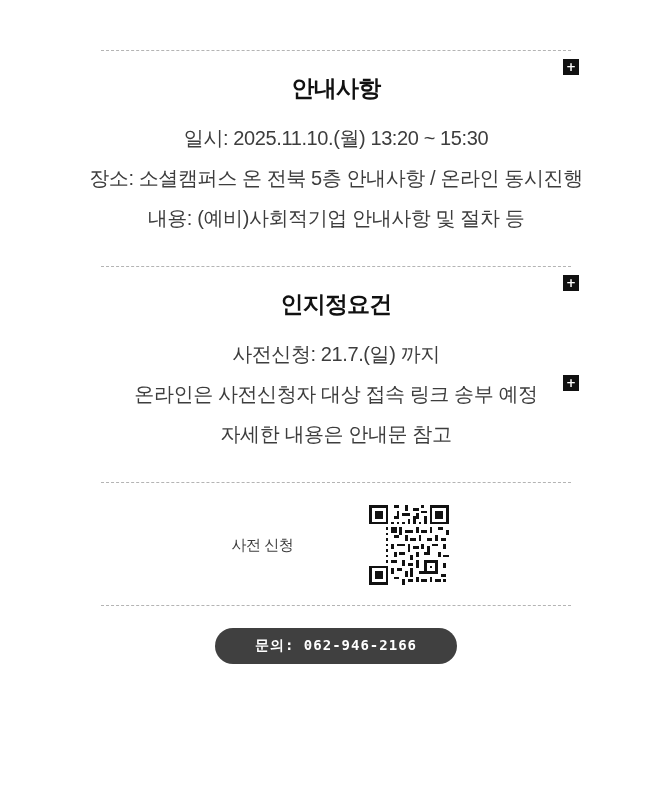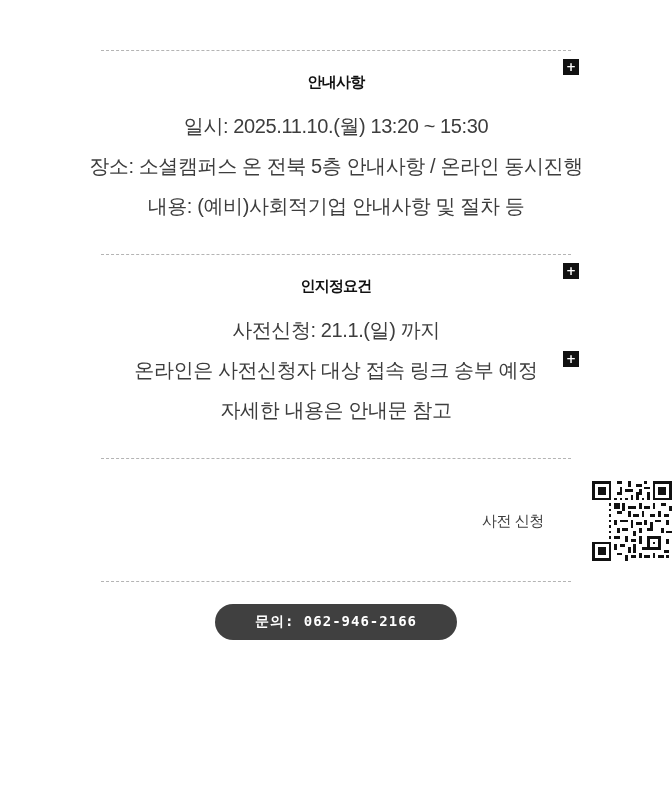--- a/index.html
+++ b/index.html
@@ -76,21 +76,21 @@
     font-family: "DejaVu Sans", sans-serif;
   }
   .plus.right-top { right: -8px; top: 8px; }
   .plus.mid { right: -8px; top: -108px; }
 
   
   .section {
     text-align: center;
   }
   .section-title {
-    font-size: 15px;
+    font-size: 23px;
     font-weight: bold;
     letter-spacing: -0.8px;
     color: #111;
     margin-top: 22px;
     margin-bottom: 14px;
   }
   .section-line {
     font-size: 20px;
     color: #3d3d3d;
     letter-spacing: -0.4px;
@@ -98,22 +98,22 @@
   }
 
   .block-1 { margin-top: 50px; }
   .block-2 { margin-top: 28px; }
   .block-3 { margin-top: 28px; }
 
   
   .qr-row {
     display: flex;
     align-items: center;
-    justify-content: flex-end;
-    gap: 18px;
+    justify-content: center;
+    gap: 45px;
     margin-top: 22px;
     margin-bottom: 20px;
     padding-left: 8px;
   }
   .qr-label {
     font-size: 15px;
     color: #3d3d3d;
     letter-spacing: -0.5px;
     line-height: 1.7;
     text-align: left;
@@ -164,21 +164,21 @@
     <div class="section-line">장소: 소셜캠퍼스 온 전북 5층 안내사항 / 온라인 동시진행</div>
     <div class="section-line">내용: (예비)사회적기업 안내사항 및 절차 등</div>
   </div>
 
   <div class="sep block-2">
     <span class="plus right-top">+</span>
   </div>
 
   <div class="section">
     <div class="section-title">인지정요건</div>
-    <div class="section-line">사전신청: 21.1.(일) 까지</div>
+    <div class="section-line">사전신청: 21.7.(일) 까지</div>
     <div class="section-line">온라인은 사전신청자 대상 접속 링크 송부 예정</div>
     <div class="section-line">자세한 내용은 안내문 참고</div>
   </div>
 
   <div class="sep block-3">
     <span class="plus mid">+</span>
   </div>
 
   <div class="qr-row">
     <div class="qr-label">

